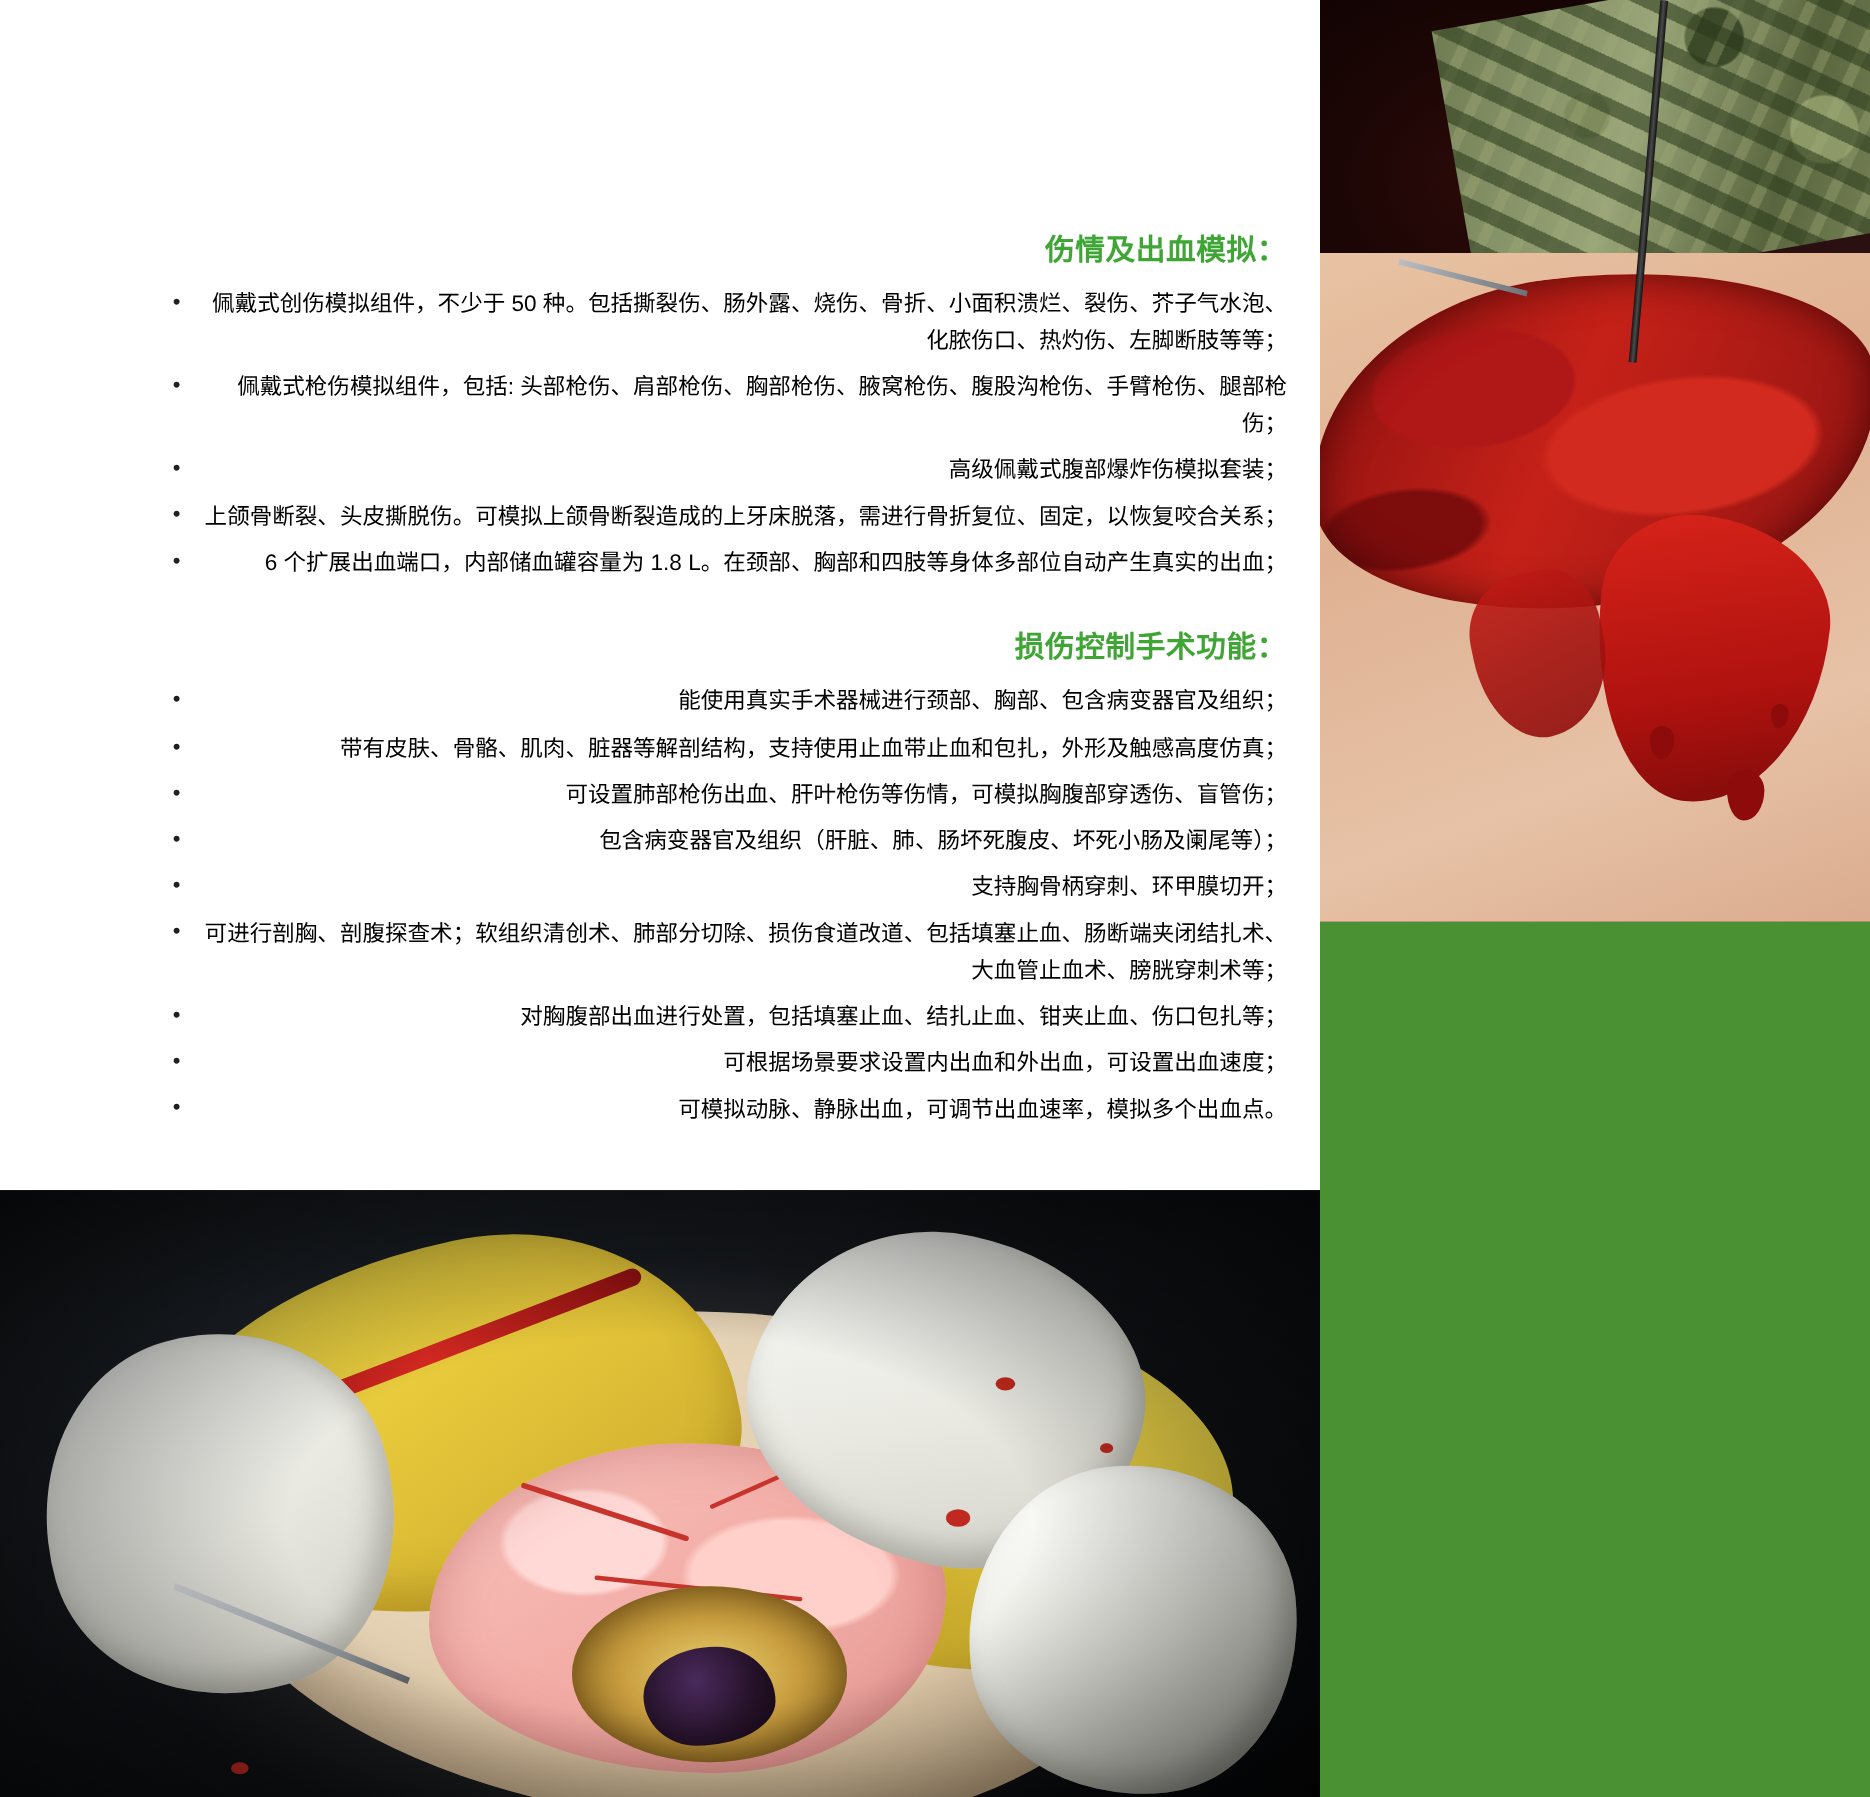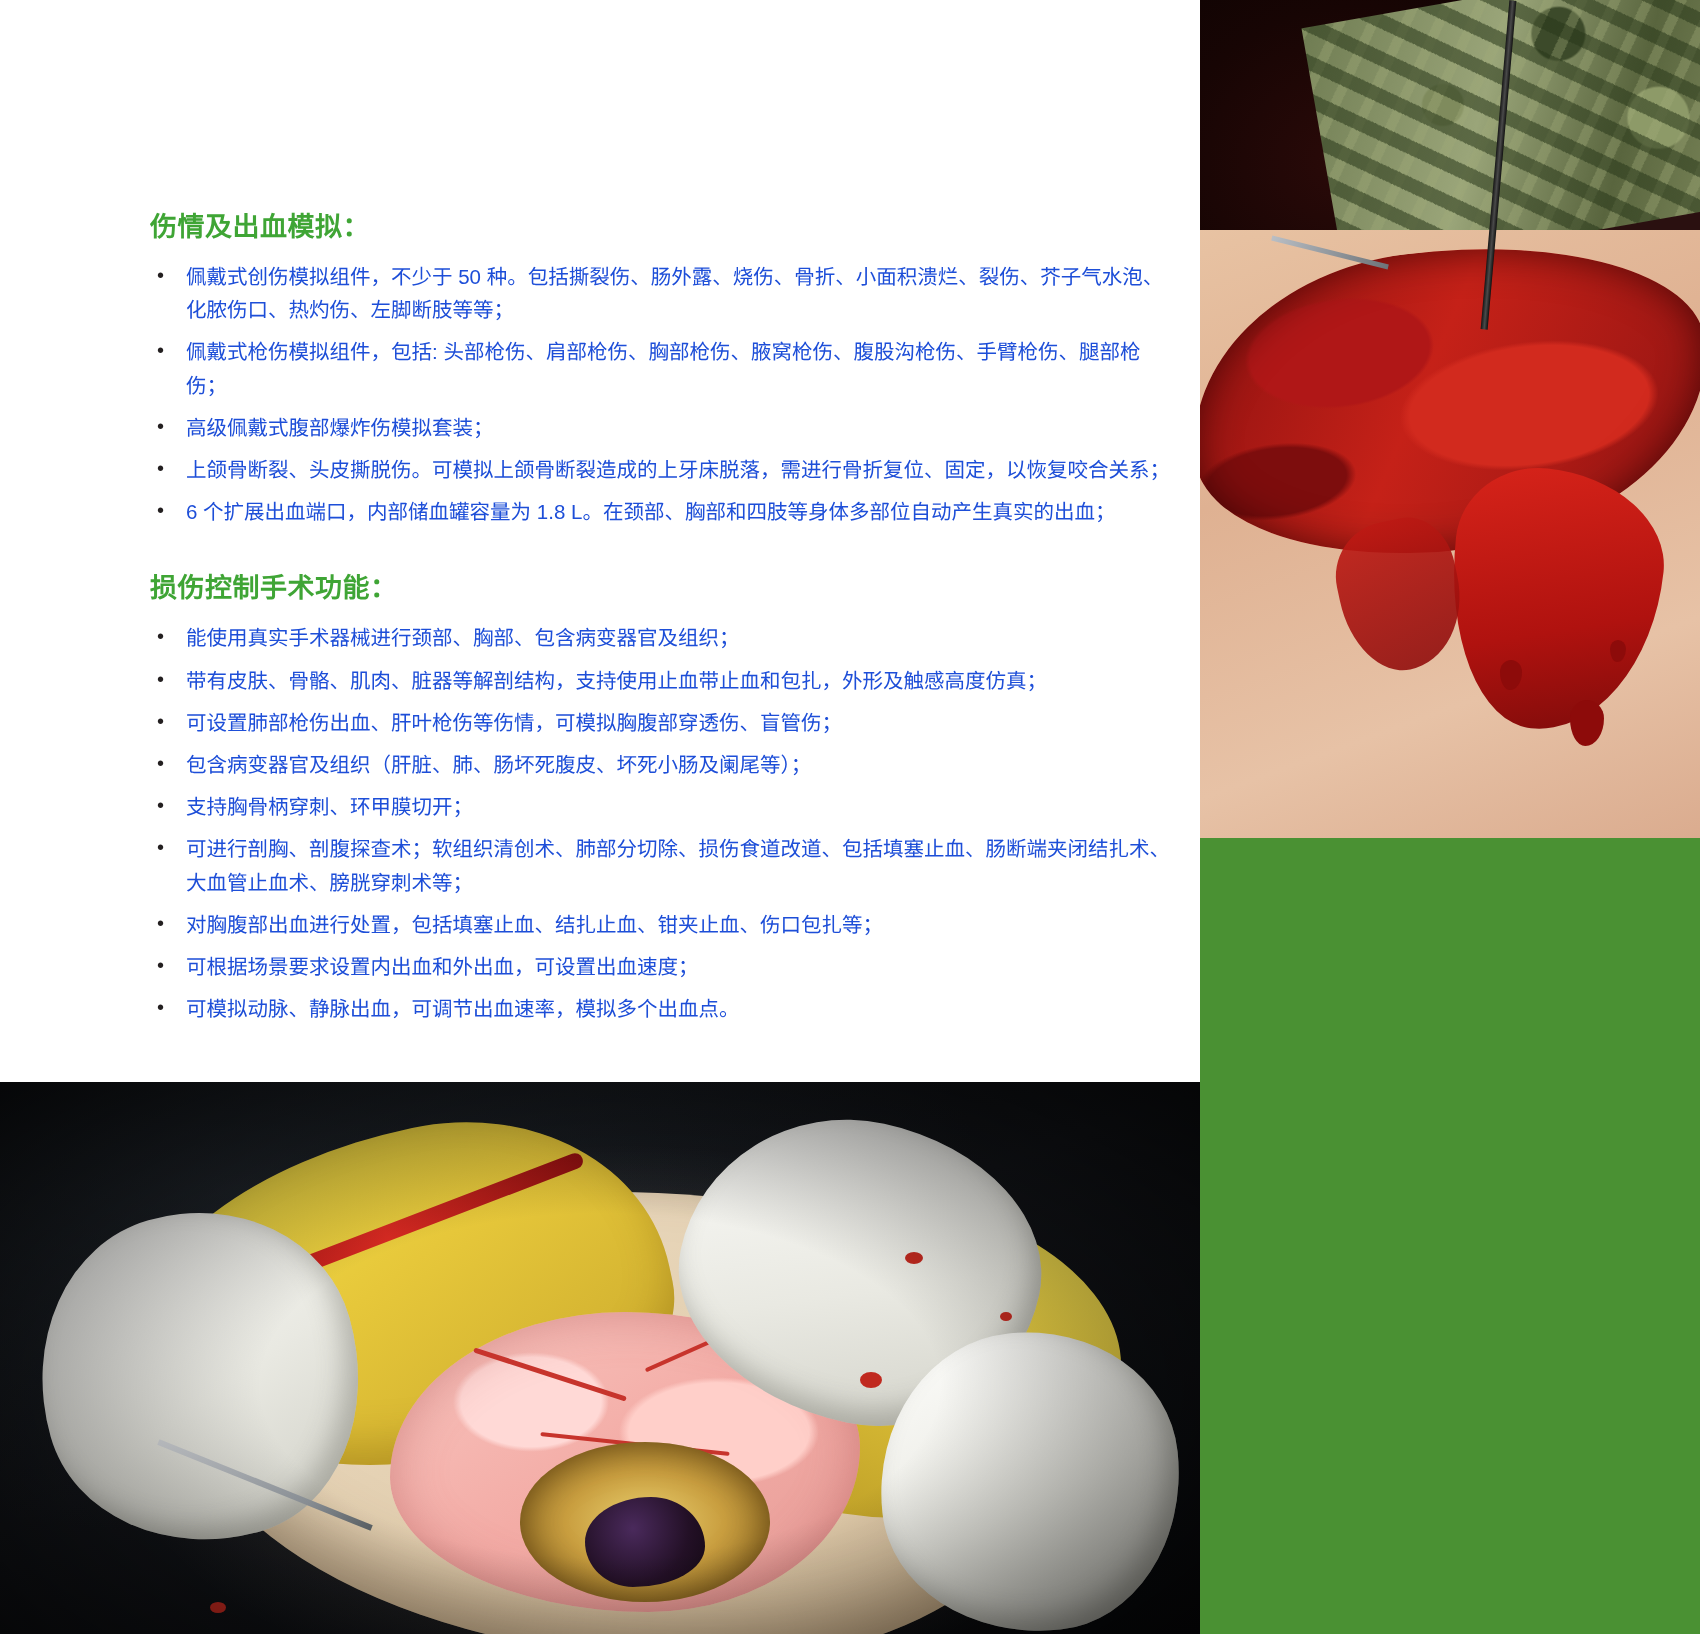--- a/index.html
+++ b/index.html
@@ -149,20 +149,21 @@
     transform: rotate(14deg);
   }
 
   
   .content {
     position: absolute;
     top: 0;
     left: 0;
     width: 1200px;
     height: 1152px;
+    text-align: right;
   }
   .text-block {
     position: absolute;
     left: 150px;
     top: 205px;
     width: 1020px;
   }
   h2.section-title {
     font-size: 27px;
     font-weight: bold;
@@ -177,21 +178,21 @@
     list-style: none;
     margin: 0;
     padding: 0;
   }
   ul.bullets li {
     position: relative;
     padding-left: 36px;
     margin-bottom: 9px;
     font-size: 20.5px;
     line-height: 1.62;
-    color: #1d4ed8;
+    color: #000000;
   }
   ul.bullets li::before {
     content: "•";
     position: absolute;
     left: 7px;
     top: -1px;
     color: #231f20;
     font-size: 20px;
   }
 

